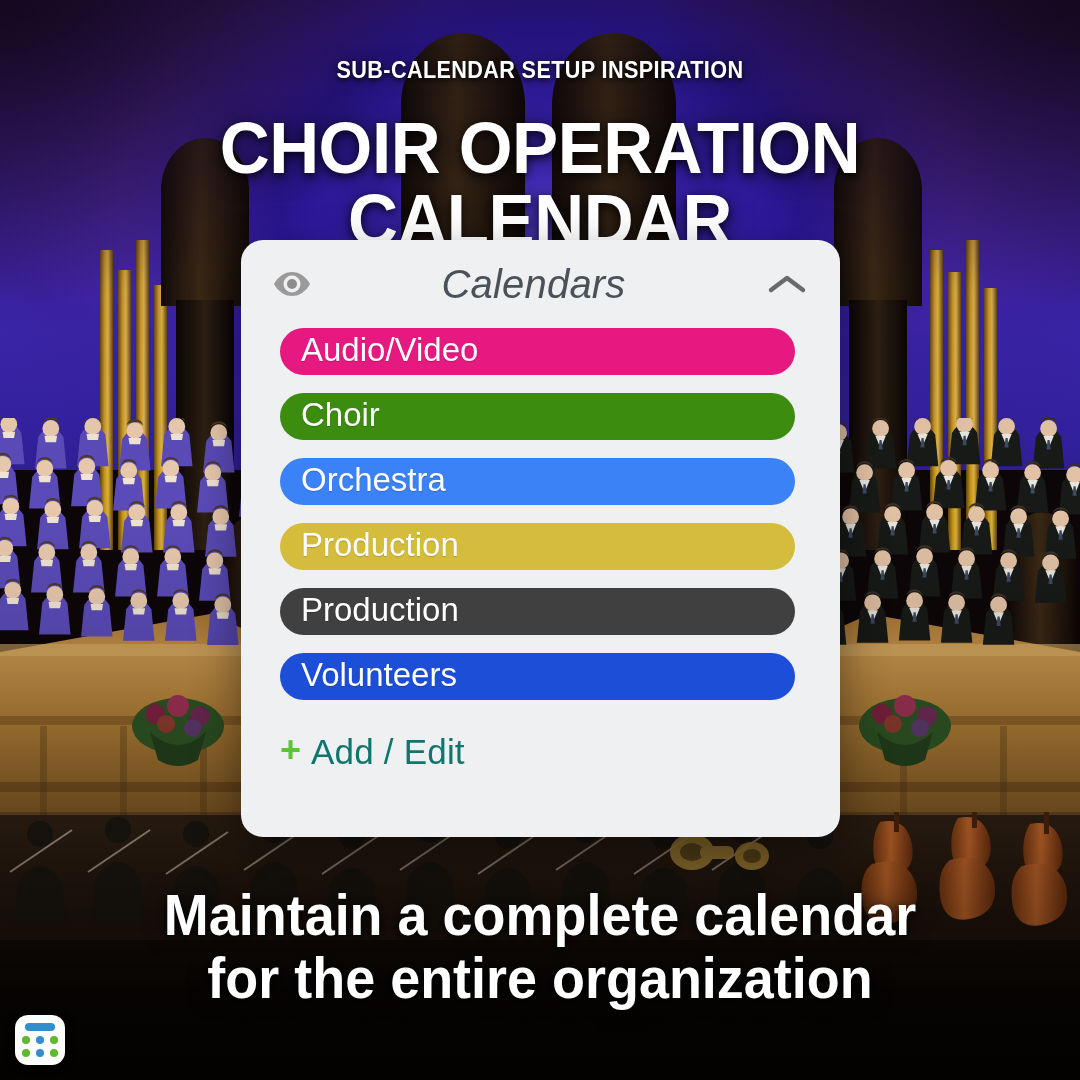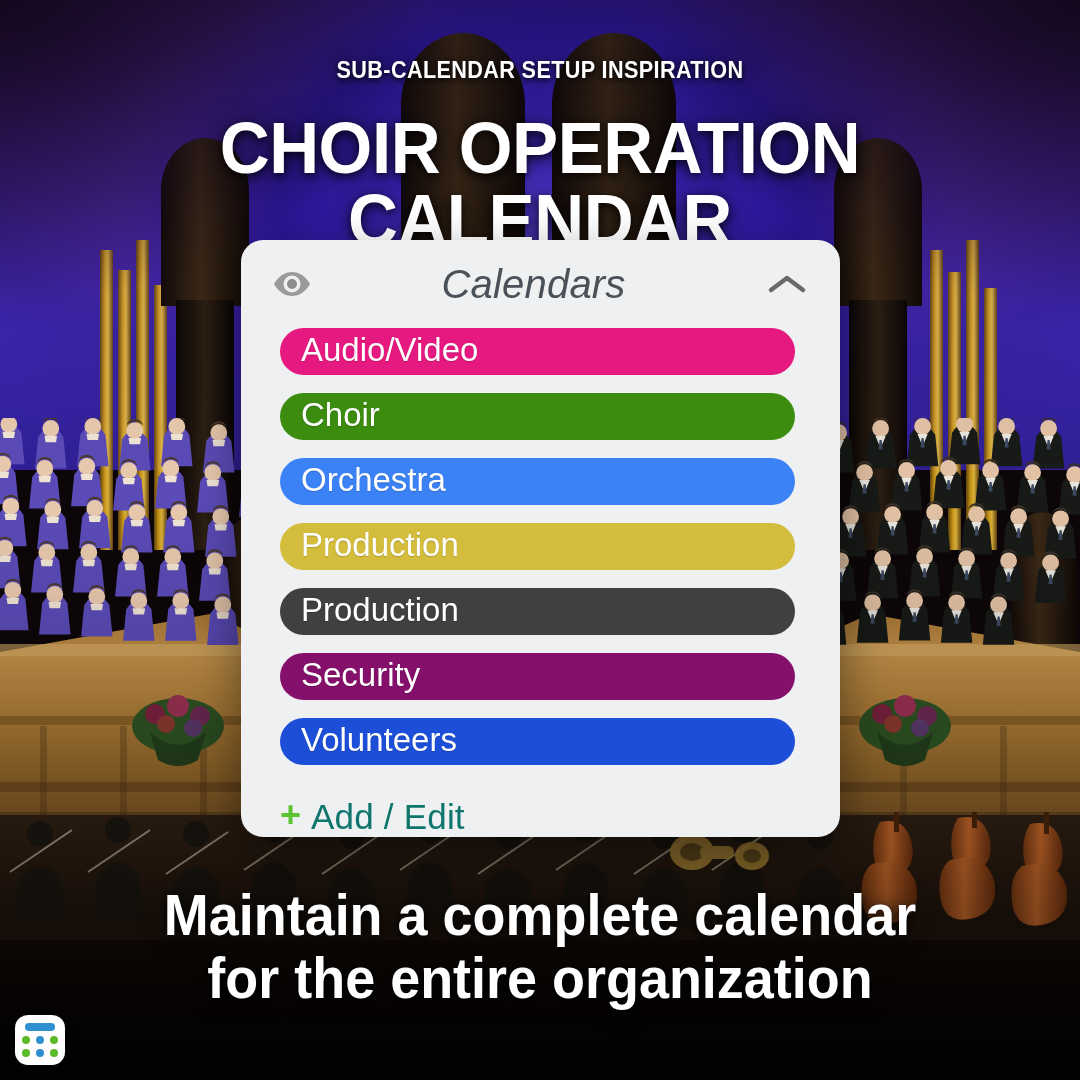--- a/index.html
+++ b/index.html
@@ -560,23 +560,20 @@
         </div>
         <div class="cal-item" style="background: #3b82f6; text-align: center;">
           <span>Orchestra</span>
         </div>
         <div class="cal-item" style="background: rgb(212, 188, 60);">
           <span>Production</span>
         </div>
         <div class="cal-item" style="background: #404040;">
           <span>Production</span>
         </div>
-        <div class="cal-item" style="background: rgb(133, 16, 107);">
-          <span>Security</span>
-        </div>
         <div class="cal-item" style="background: #1d4ed8;">
           <span>Volunteers</span>
         </div>
       </div>
 
     <div class="add-edit">
       <span class="plus-icon" style="color: rgb(92, 195, 50);">+</span>
       <span class="add-edit-label" style="color: #0f766e;">Add / Edit</span>
     </div>
   </div>

